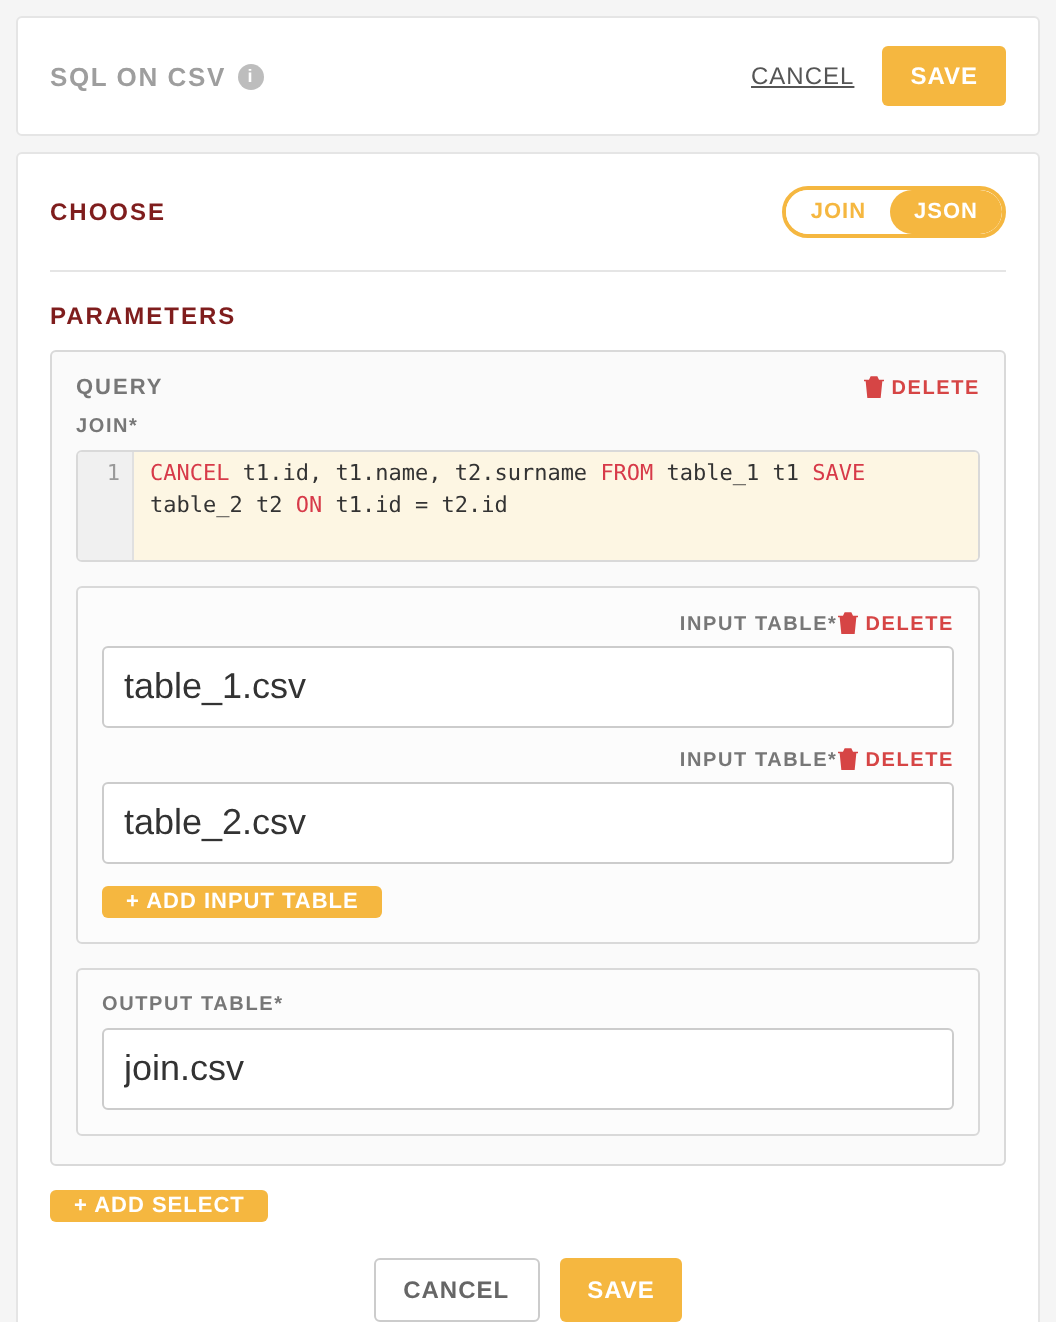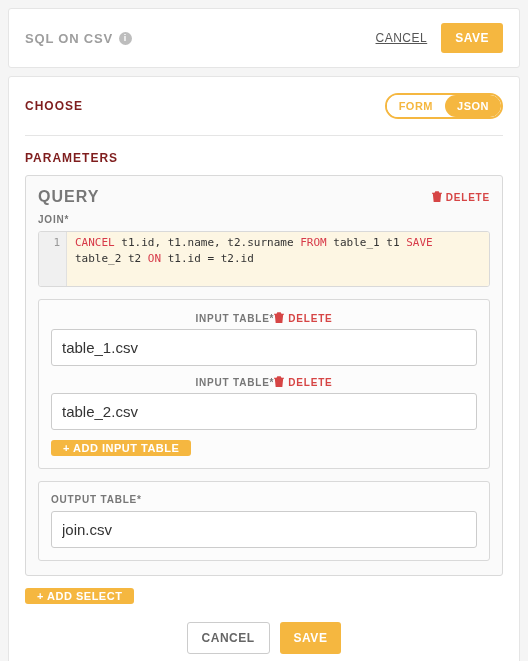--- a/index.html
+++ b/index.html
@@ -106,21 +106,21 @@
     padding: 12px 12px 14px;
     margin-top: 10px;
   }
   .panel-head {
     display: flex;
     justify-content: space-between;
     align-items: center;
     margin-bottom: 8px;
   }
   .panel-title {
-    font-size: 16px;
+    font-size: 11px;
     font-weight: 700;
     letter-spacing: 1px;
     color: #777;
   }
   .delete {
     display: flex;
     align-items: center;
     gap: 4px;
     color: #d64545;
     font-size: 10px;
@@ -169,31 +169,31 @@
   .sub-panel {
     border: 1px solid #d9d9d9;
     border-radius: 3px;
     background: #fcfcfc;
     padding: 12px;
     margin-top: 12px;
   }
   .sub-field { margin-bottom: 10px; }
   .sub-field-head {
     display: flex;
-    justify-content: center;
+    justify-content: flex-end;
     align-items: center;
     margin-bottom: 5px;
   }
   .text-input {
     width: 100%;
     border: 1px solid #ccc;
     border-radius: 3px;
     background: #fff;
     padding: 9px 10px;
-    font-size: 15px;
+    font-size: 18px;
     color: #333;
     font-family: inherit;
   }
   .btn-add {
     background: #f5b740;
     color: #fff;
     border: none;
     border-radius: 3px;
     padding: 2px 12px;
     font-size: 11px;
@@ -227,21 +227,21 @@
     <span class="link">CANCEL</span>
     <button class="btn btn-primary">SAVE</button>
   </div>
 </div>
 
 <div class="card main-card">
 
   <div class="row">
     <span class="section-label">CHOOSE</span>
     <div class="toggle">
-      <span class="opt-form">FORM</span>
+      <span class="opt-form">JOIN</span>
       <span class="opt-json">JSON</span>
     </div>
   </div>
 
   <hr class="sep">
 
   <span class="section-label">PARAMETERS</span>
 
   
   <div class="panel">

